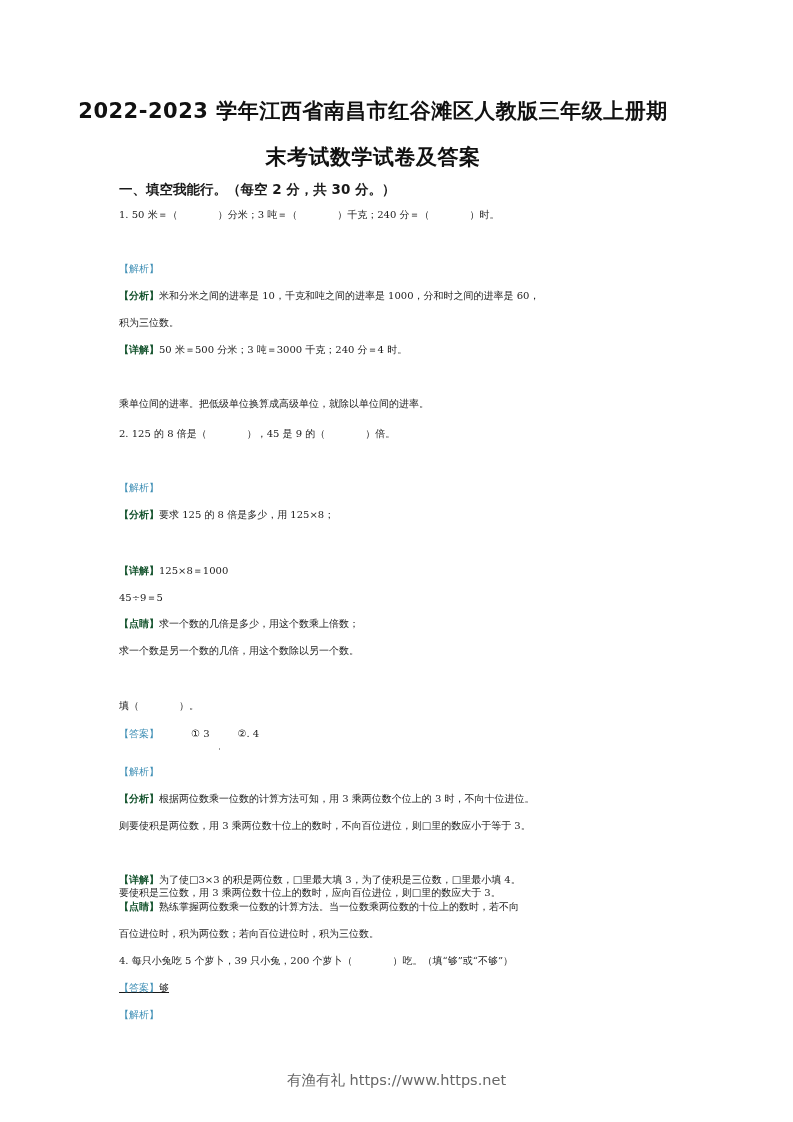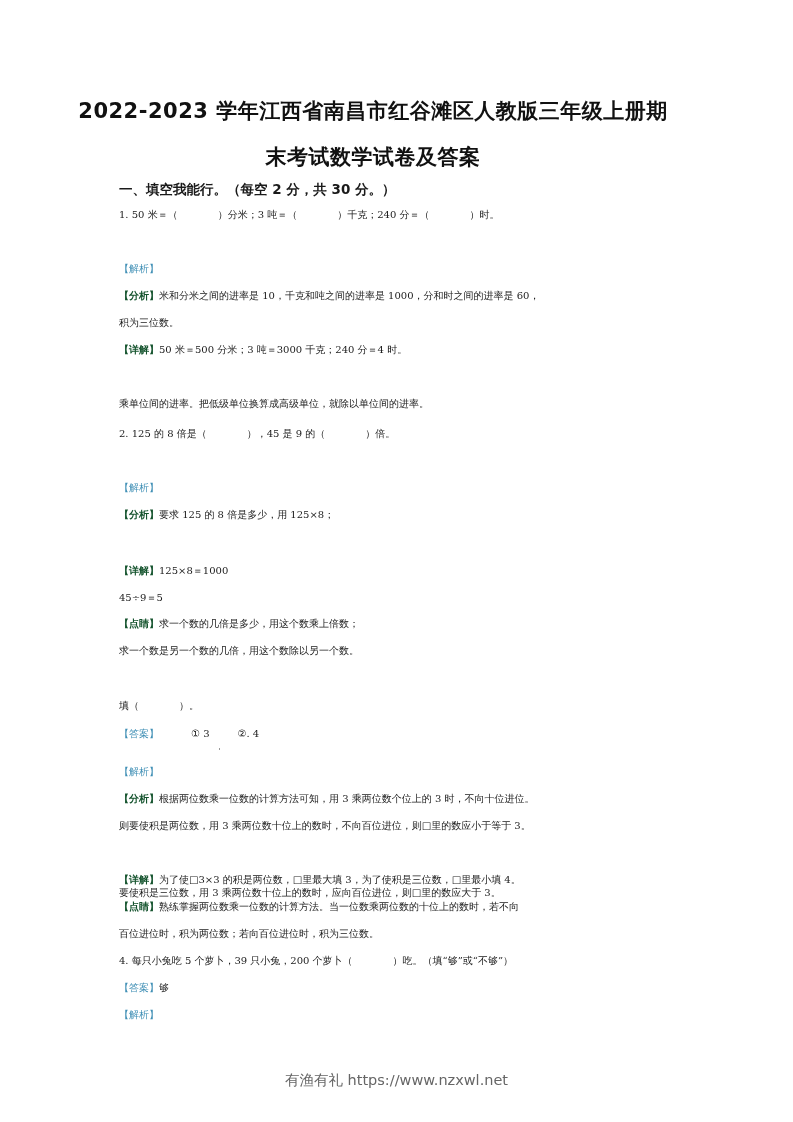--- a/index.html
+++ b/index.html
@@ -79,19 +79,19 @@
   <div class="line" style="top:817px;">则要使积是两位数，用 3 乘两位数十位上的数时，不向百位进位，则□里的数应小于等于 3。</div>
   <div class="line" style="top:844px;margin-top:40px;">要使积是三位数，用 3 乘两位数十位上的数时，应向百位进位，则□里的数应大于 3。</div>
   <div class="line" style="top:871px;"><span class="tag-black">【详解】</span><span>为了使□3×3 的积是两位数，□里最大填 3，为了使积是三位数，□里最小填 4。</span></div>
   <div class="line" style="top:925px;">百位进位时，积为两位数；若向百位进位时，积为三位数。</div>
   <div class="line" style="top:898px;"><span class="tag-black">【点睛】</span><span>熟练掌握两位数乘一位数的计算方法。当一位数乘两位数的十位上的数时，若不向</span></div>
 
   <div class="line" style="top:952px;">
     <span>4.</span>
     <span>每只小兔吃 5 个萝卜，39 只小兔，200 个萝卜（　　　　）吃。（填“够”或“不够”）</span>
   </div>
-  <div class="line" style="top:979px;">
+  <div class="line" style="top:979px;text-decoration:underline;">
     <span class="tag-blue">【答案】</span><span>够</span>
   </div>
   <div class="line tag-blue" style="top:1006px;">【解析】</div>
 
-  <div class="footer">有渔有礼 https://www.nzxwl.net</div>
+  <div class="footer">有渔有礼 https://www.https.net</div>
 </div>
 
 </body></html>

